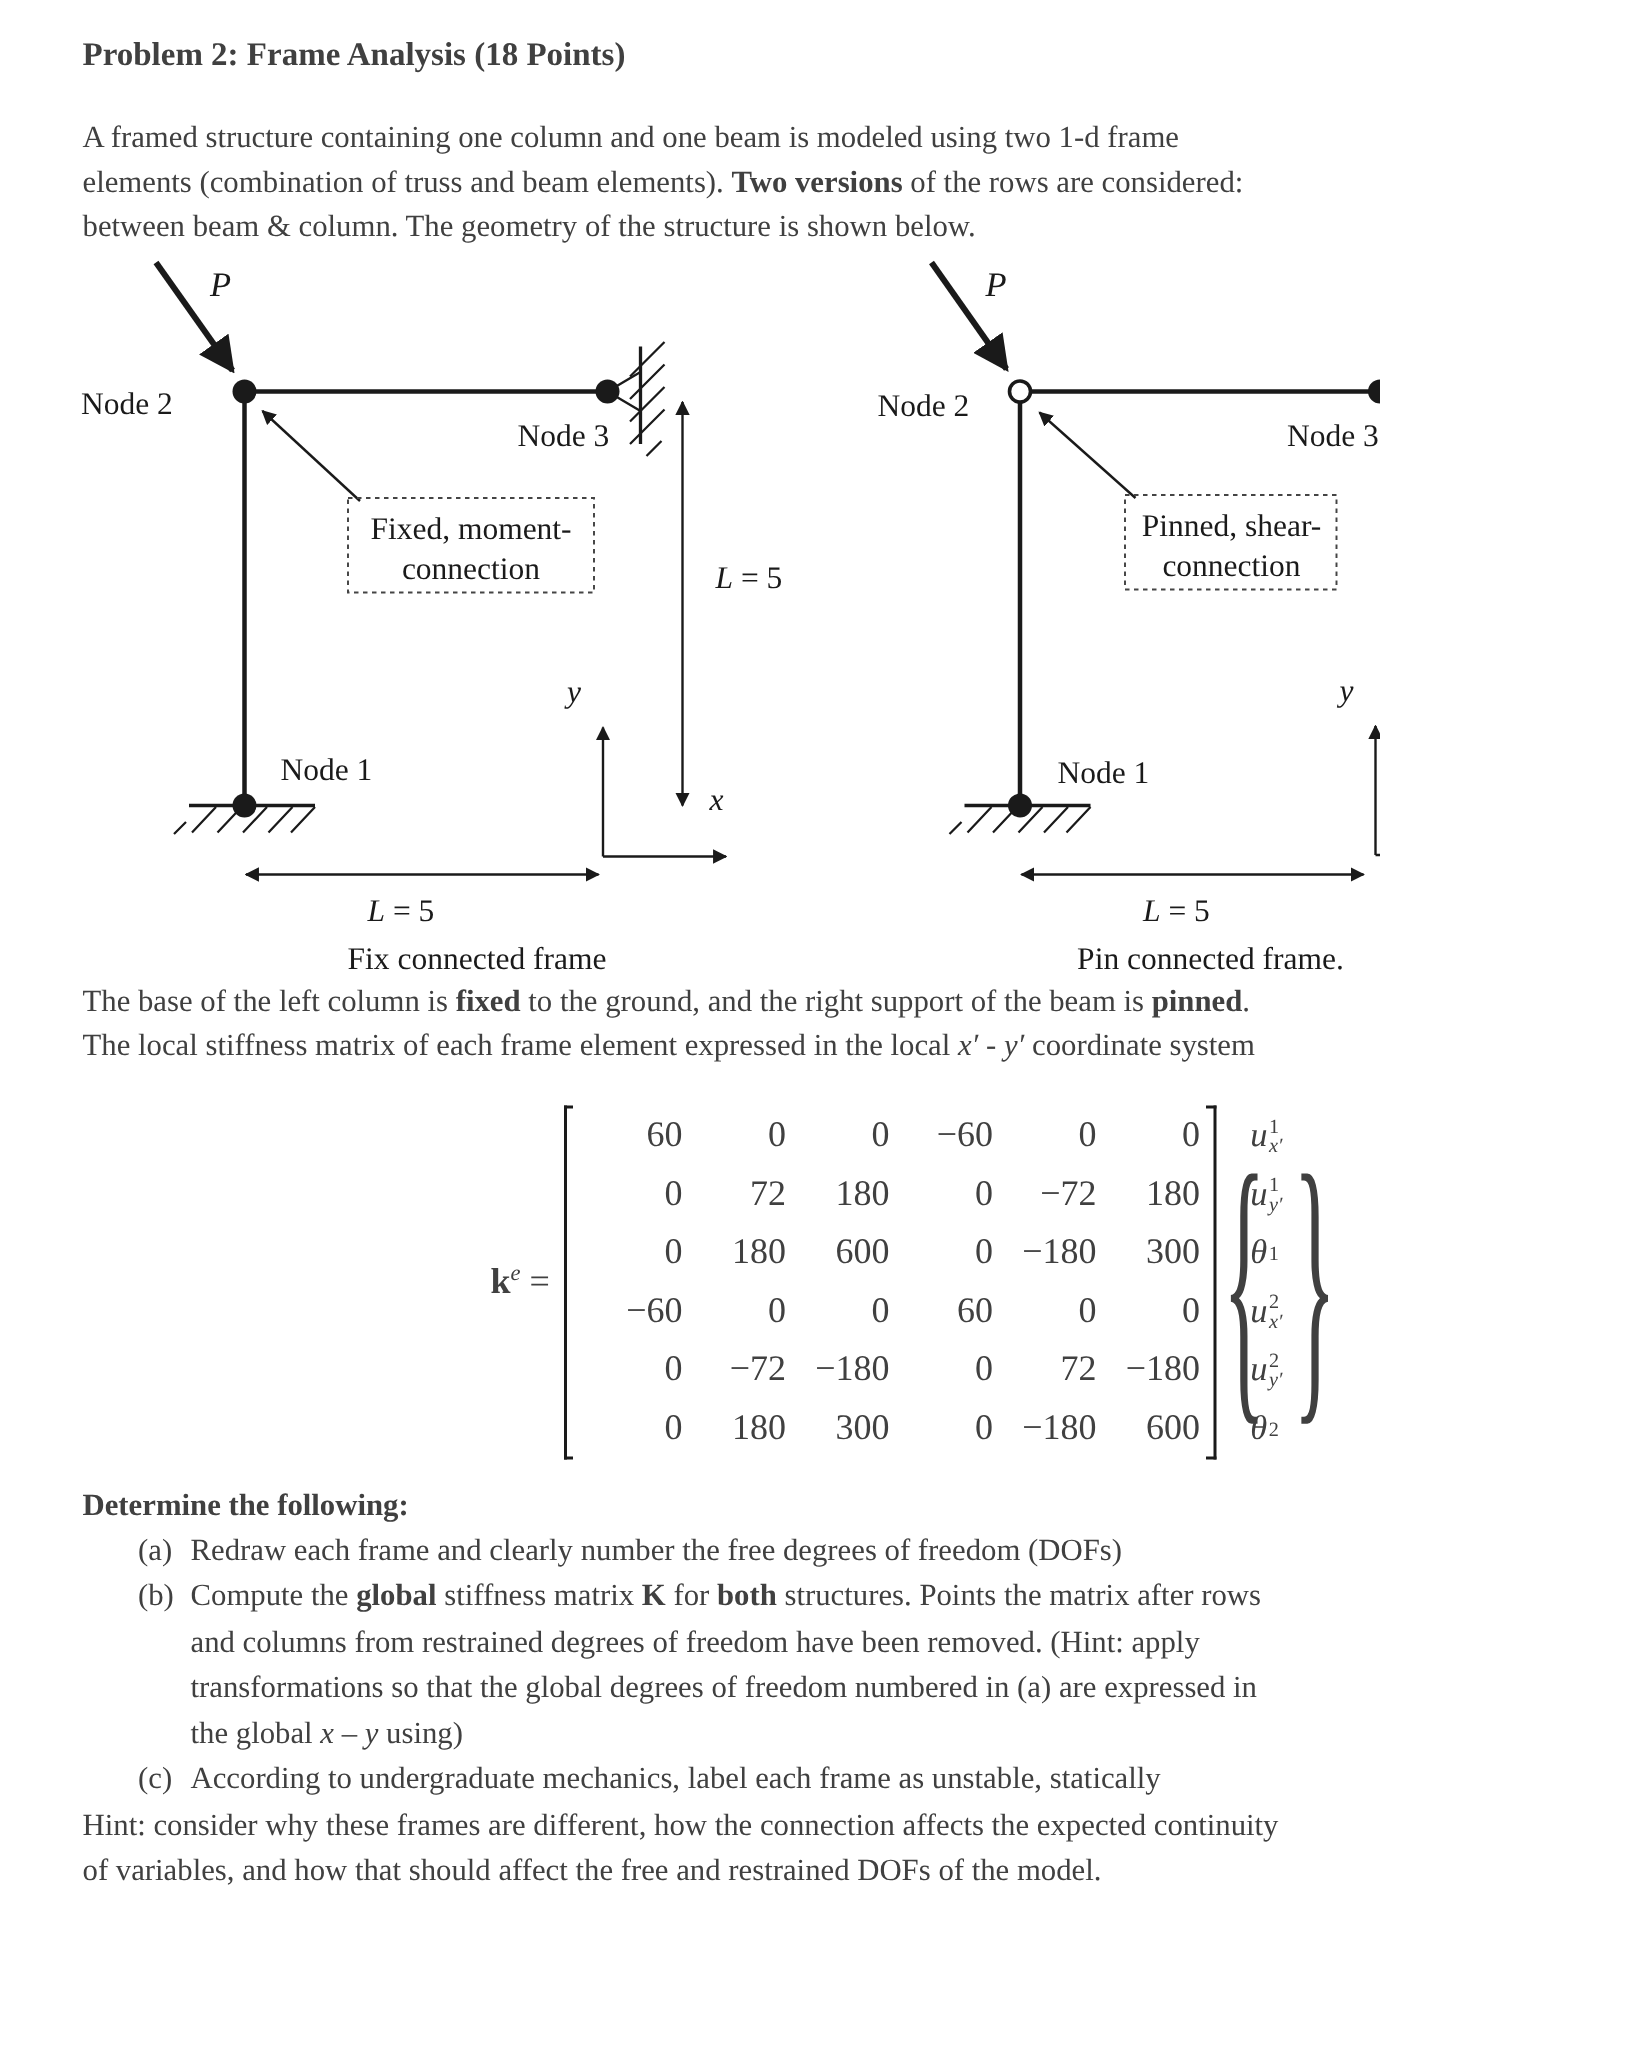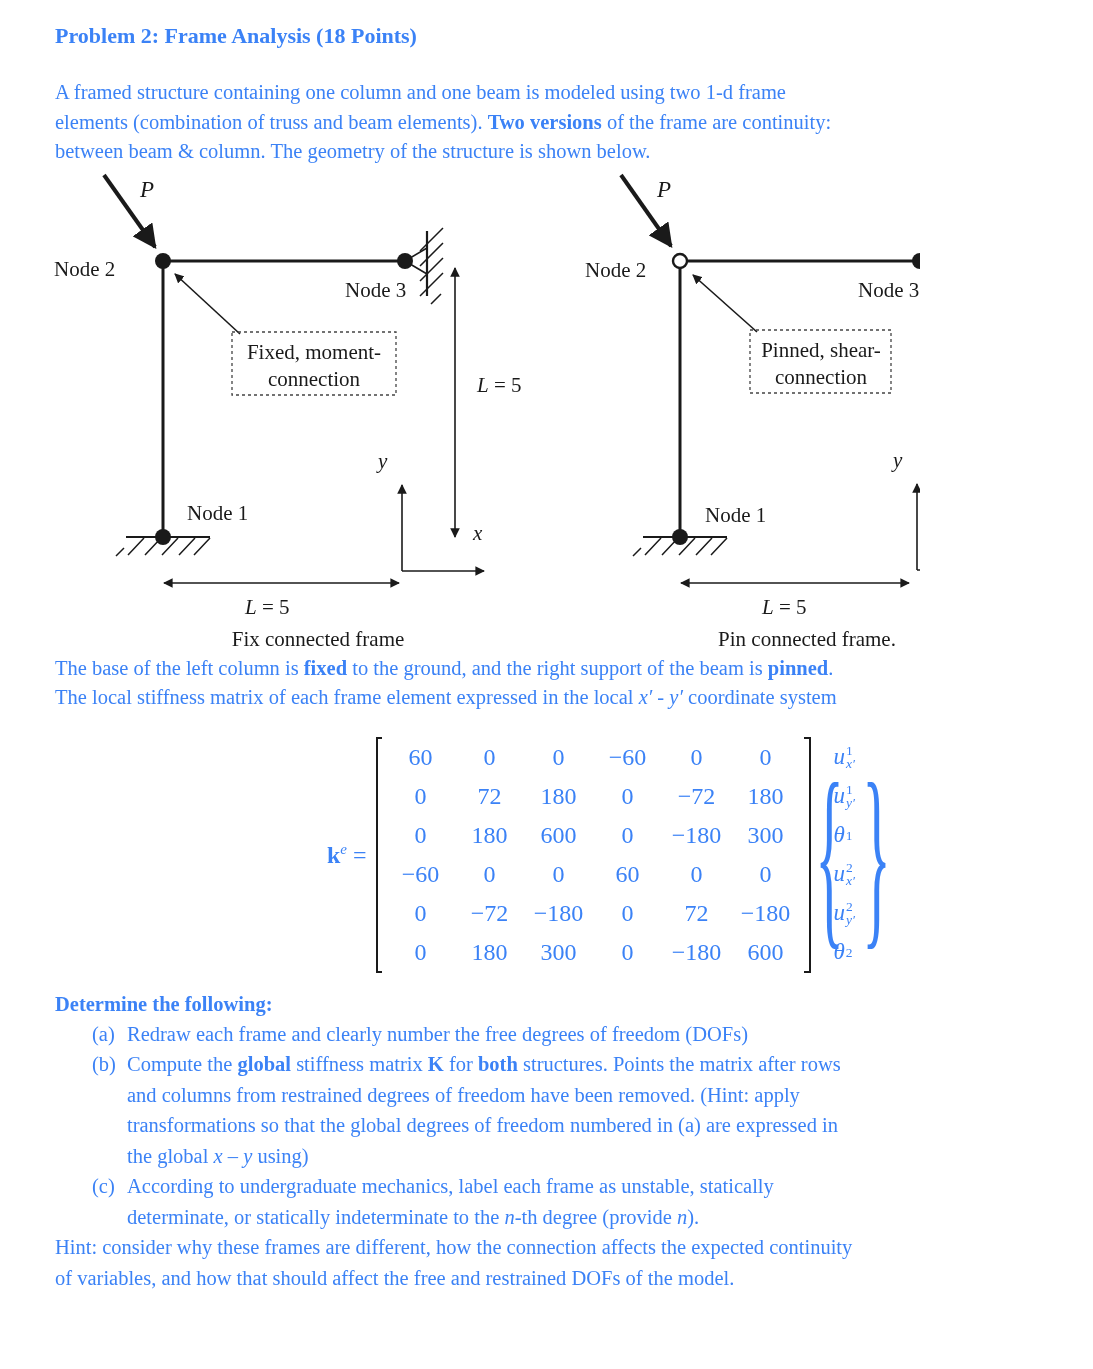--- a/index.html
+++ b/index.html
@@ -1,20 +1,20 @@
 <!DOCTYPE html>
 <html><head>
 <meta charset="utf-8">
 <style>
   html,body { margin:0; padding:0; background:#ffffff; }
   .page {
     position:relative;
     width:920px; height:1369px;
     background:#ffffff;
-    color:#3b82f6;
+    color:#404040;
     font-family:"Liberation Serif","DejaVu Serif",serif;
     box-sizing:border-box;
     padding:22px 40px 0 55px;
     overflow:hidden;
   }
   h1.title { font-size:22px; line-height:27px; margin:0 0 29px 0; font-weight:bold; }
   .line { font-size:20.5px; line-height:29.5px; white-space:nowrap; }
   .b { font-weight:bold; }
   .i { font-style:italic; }
   .diagrams { position:relative; height:487px; }
@@ -30,21 +30,21 @@
   .mat-e { font-style:italic; font-size:15px; vertical-align:super; }
   .mat-eq { margin-left:6px; }
   .brk { width:13px; height:236px; box-sizing:border-box; }
   .brk.l { border:2.5px solid #1a1a1a; border-right:none; }
   .brk.r { border:2.5px solid #1a1a1a; border-left:none; }
   .mat-grid {
     display:grid;
     grid-template-columns:repeat(6,69px);
     grid-auto-rows:39px;
     align-items:center;
-    text-align:center;
+    text-align:right;
     font-size:24px;
     padding:0 4px;
   }
   .brace { font-size:96px; line-height:1; transform:scale(0.62,2.1); transform-origin:center; display:inline-block; width:22px; text-align:center; }
   .brace.close { margin-left:2px; }
   .dof-col { display:flex; flex-direction:column; margin:0 1px; }
   .dof-entry { height:39px; display:flex; align-items:center; font-size:23px; }
   .dof-base { font-style:italic; }
   .ss { display:inline-flex; flex-direction:column; align-items:flex-start; font-size:13.5px; line-height:13px; margin-left:1px; }
   .ss .sb { font-style:italic; }
@@ -57,21 +57,21 @@
 </style>
 </head>
 <body>
 
 <div class="page">
 
   <h1 class="title">Problem 2: Frame Analysis (18 Points)</h1>
 
   <div class="intro">
     <div class="line">A framed structure containing one column and one beam is modeled using two 1-d frame</div>
-    <div class="line"><span>elements (combination of truss and beam elements). </span><span class="b">Two versions</span><span> of the frame are continuity:</span></div>
+    <div class="line"><span>elements (combination of truss and beam elements). </span><span class="b">Two versions</span><span> of the rows are considered:</span></div>
     <div class="line">between beam &amp; column. The geometry of the structure is shown below.</div>
   </div>
 
   <div class="diagrams">
 
     <svg id="svg-left" class="diag-svg" width="520" height="487" viewBox="0 0 520 487">
       <defs>
         <marker id="arrL" viewBox="0 0 10 10" refX="9" refY="5" markerWidth="6" markerHeight="6" orient="auto-start-reverse">
           <path d="M0,0 L10,5 L0,10 z" fill="#1a1a1a"></path>
         </marker>
@@ -289,21 +289,20 @@
     <span class="marker">(b)</span>
     <div class="tline"><span>Compute the </span><span class="b">global</span><span> stiffness matrix </span><span class="b">K</span><span> for </span><span class="b">both</span><span> structures. Points the matrix after rows</span></div>
     <div class="tline">and columns from restrained degrees of freedom have been removed. (Hint: apply</div>
     <div class="tline">transformations so that the global degrees of freedom numbered in (a) are expressed in</div>
     <div class="tline"><span>the global </span><span class="i">x – y</span><span> using)</span></div>
   </div>
 
   <div class="task">
     <span class="marker">(c)</span>
     <div class="tline">According to undergraduate mechanics, label each frame as unstable, statically</div>
-    <div class="tline"><span>determinate, or statically indeterminate to the </span><span class="i">n</span><span>-th degree (provide </span><span class="i">n</span><span>).</span></div>
   </div>
 
   <div class="hint">
     <div class="line">Hint: consider why these frames are different, how the connection affects the expected continuity</div>
     <div class="line">of variables, and how that should affect the free and restrained DOFs of the model.</div>
   </div>
 
 </div>
 
 </body></html>

